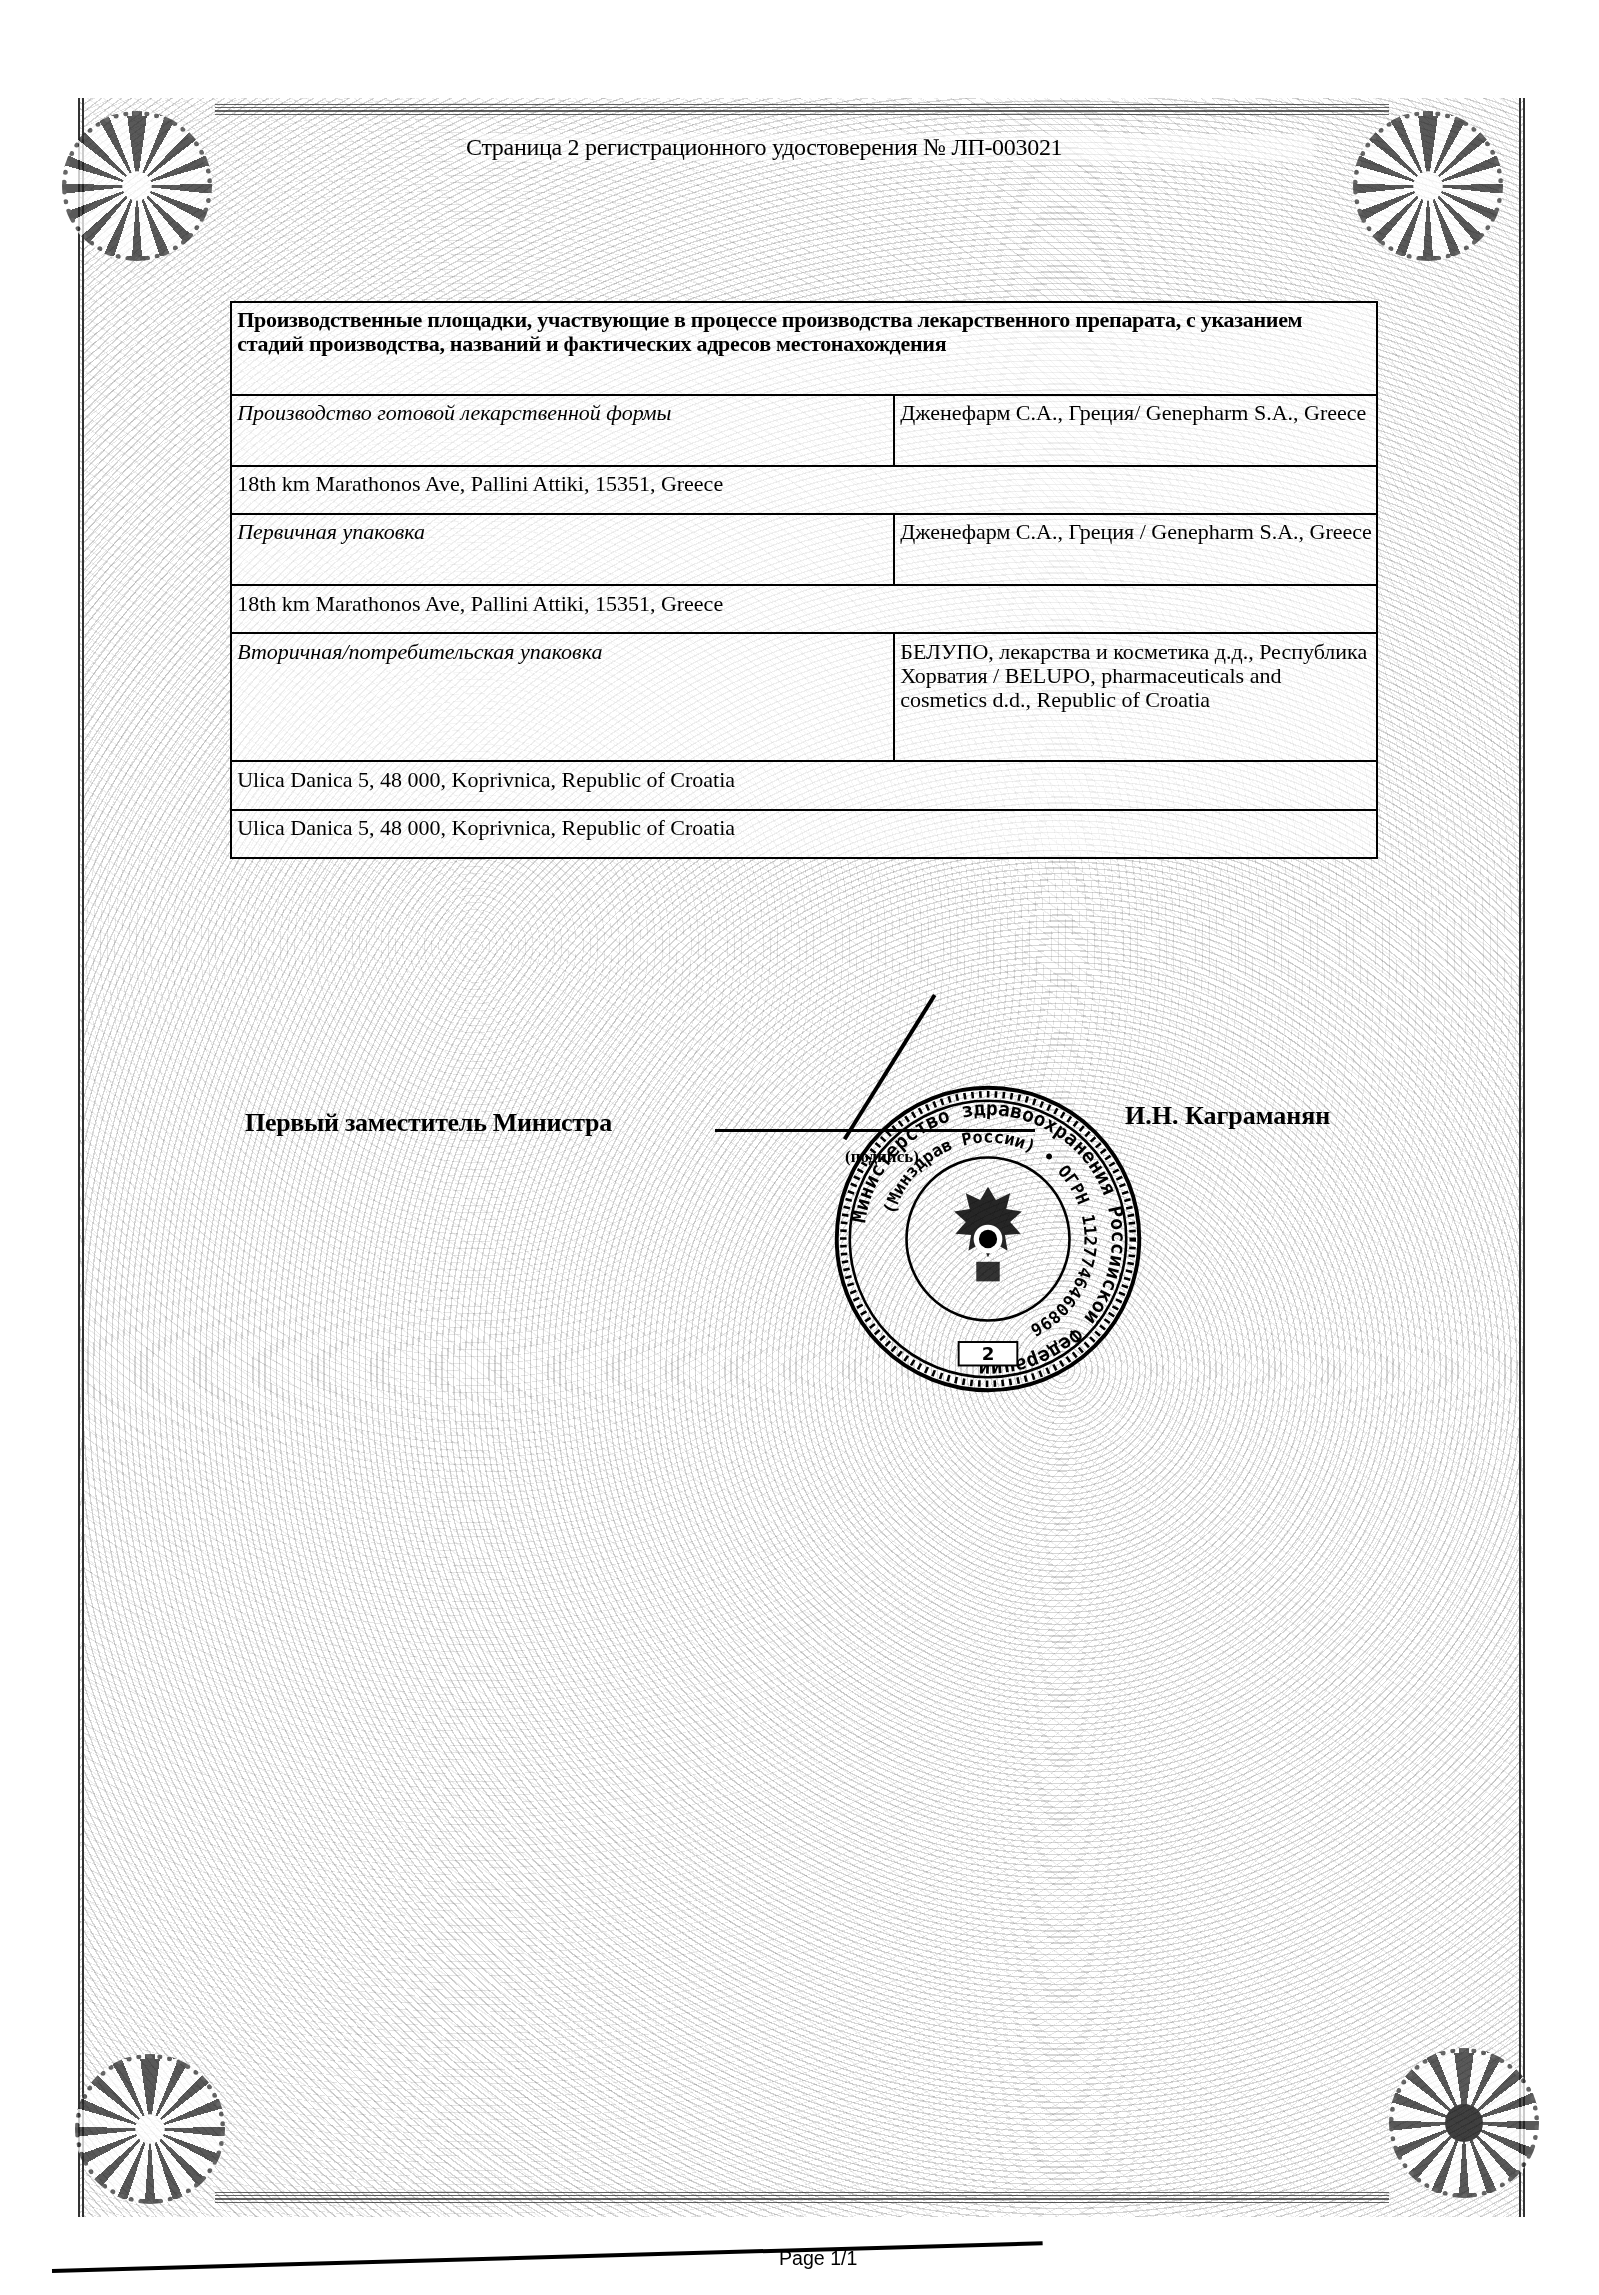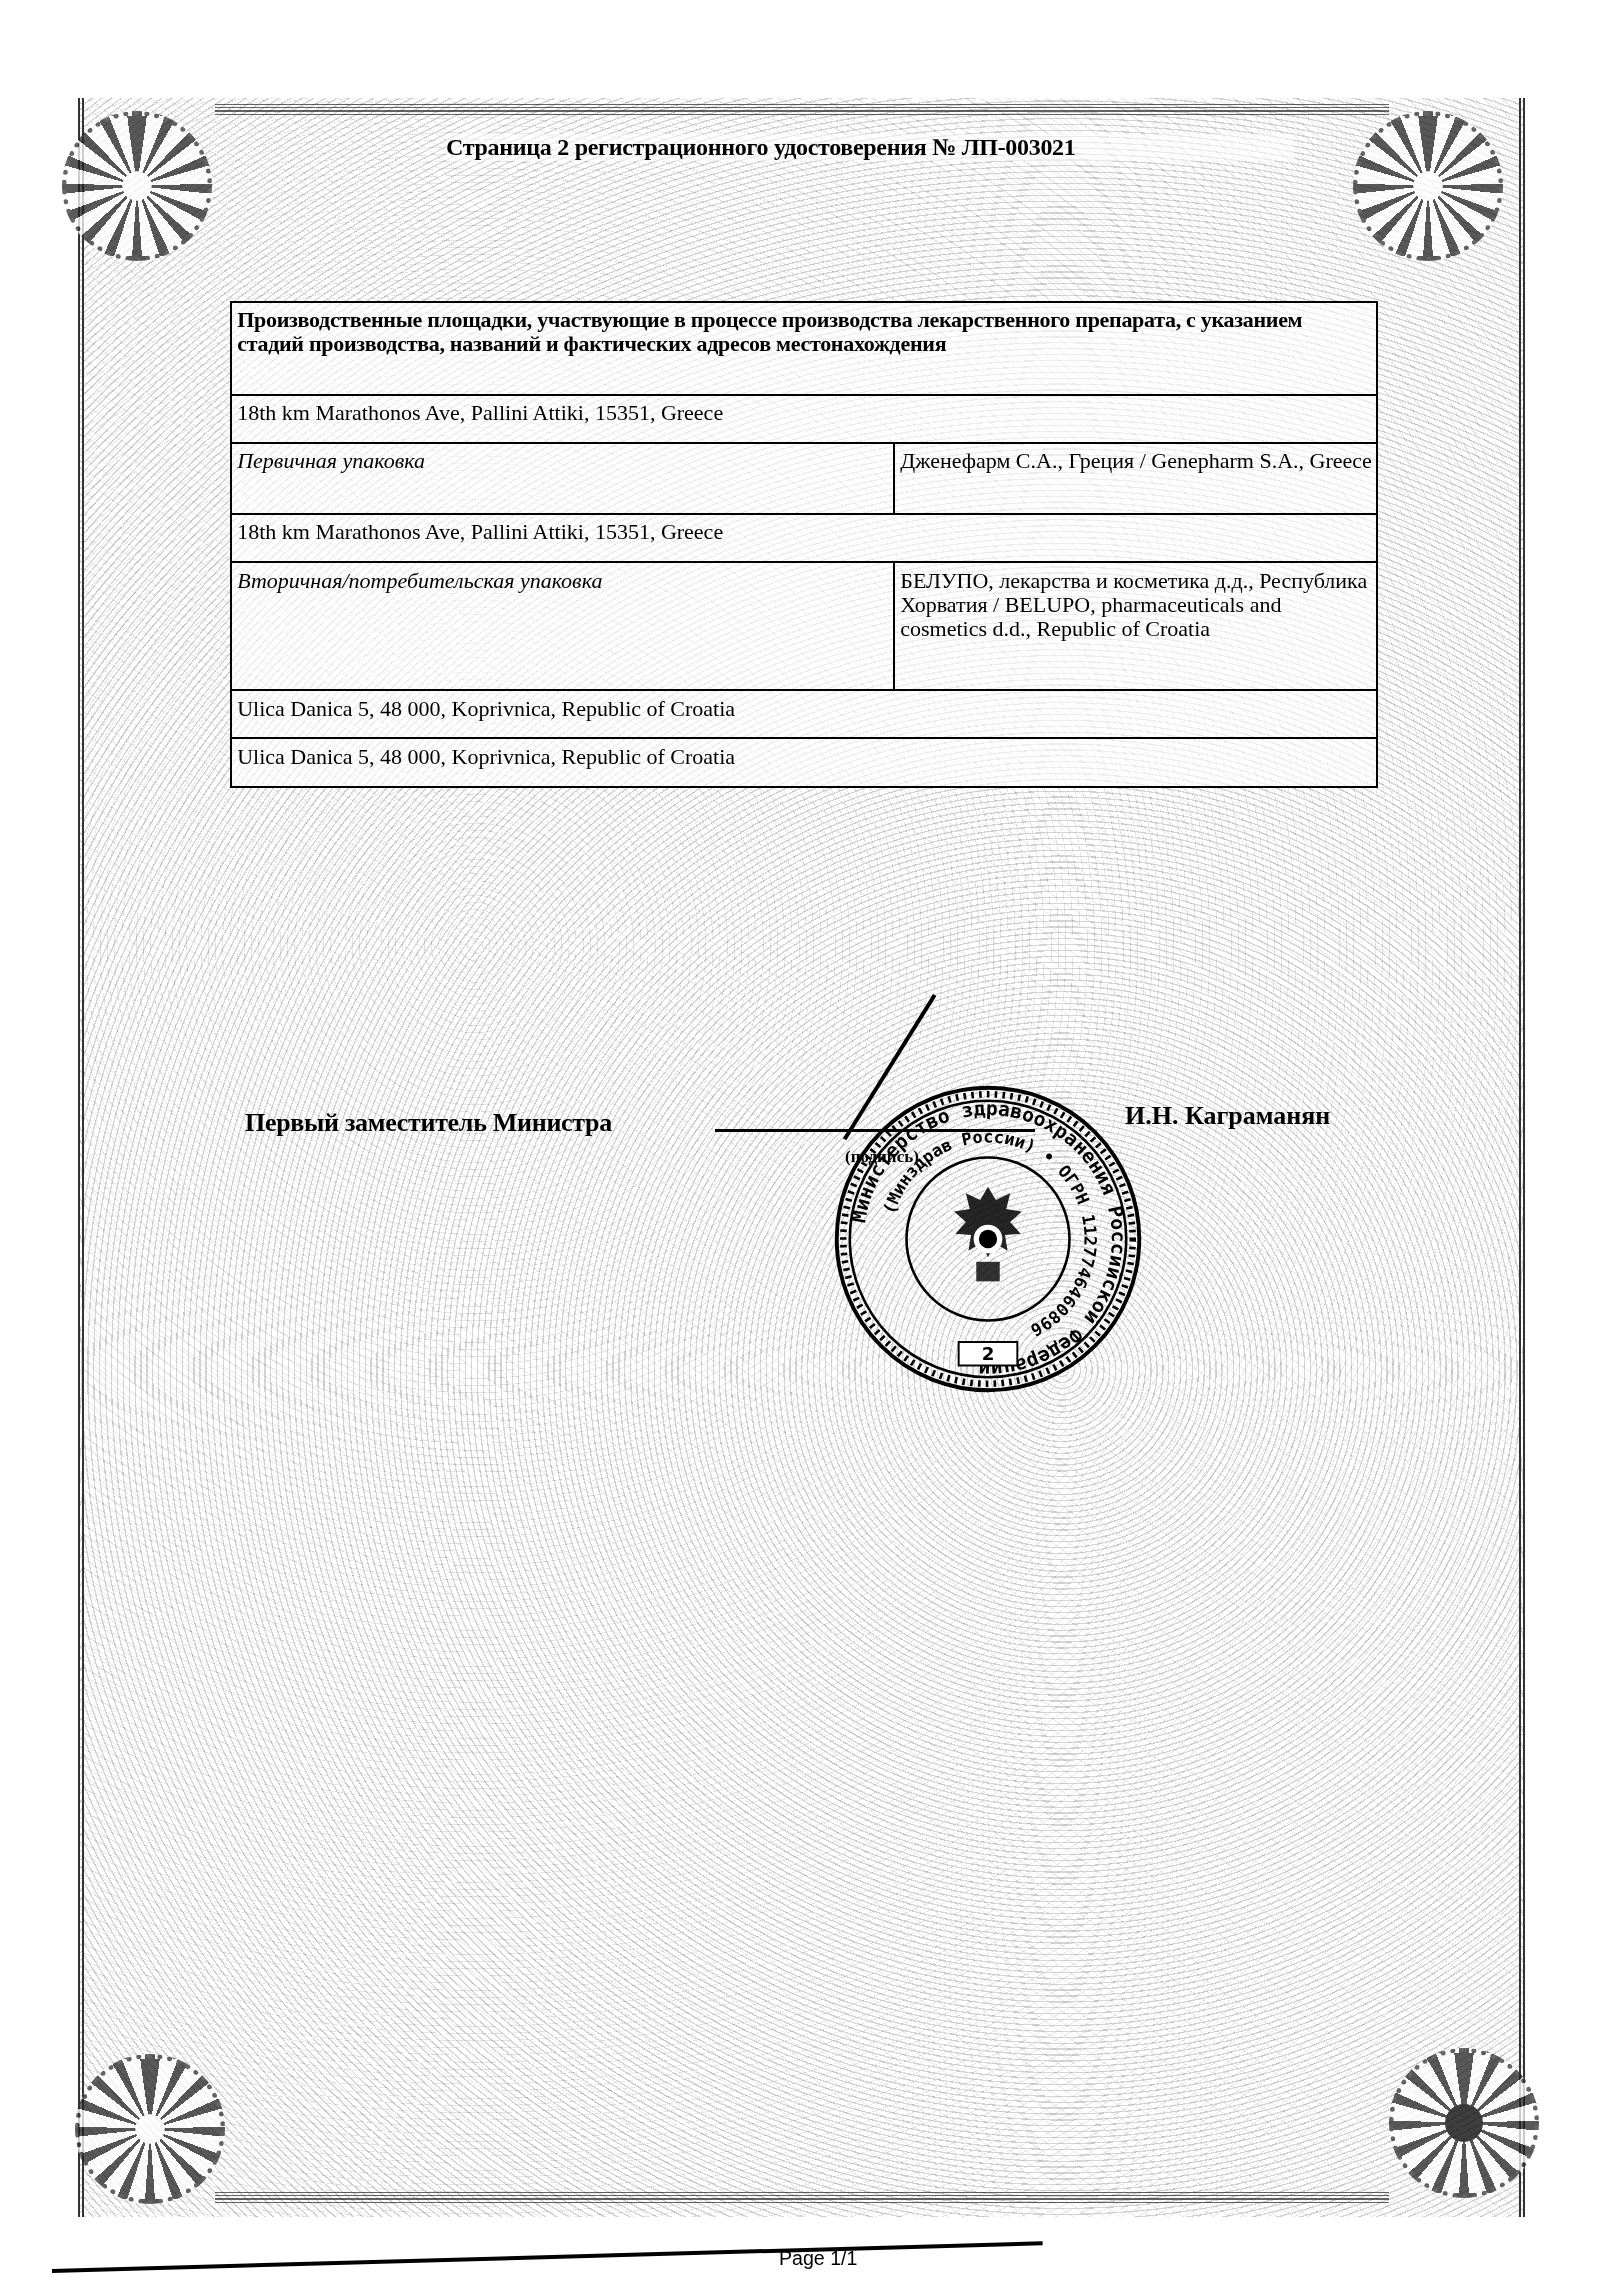--- a/index.html
+++ b/index.html
@@ -65,25 +65,25 @@
       width: 38px;
       height: 38px;
       margin-left: -19px;
       margin-top: -19px;
       border-radius: 50%;
       background: #000;
     }
 
     .page-title {
       position: absolute;
-      left: 446px;
+      left: 466px;
       top: 134px;
       width: 848px;
       font-size: 24px;
-      font-weight: bold;
+      font-weight: normal;
       letter-spacing: -0.3px;
       white-space: nowrap;
       background: rgba(255,255,255,0.55);
     }
 
     table.sites {
       position: absolute;
       left: 230px;
       top: 301px;
       width: 1148px;
@@ -211,20 +211,24 @@
   </div>
 
 <div class="page-title">Страница 2 регистрационного удостоверения № ЛП-003021</div>
 
 <table class="sites">
   <tbody>
     <tr>
       <td class="header-cell" colspan="2">Производственные площадки, участвующие в процессе производства лекарственного препарата, с указанием стадий производства, названий и фактических адресов местонахождения</td>
     </tr>
 
+    <tr class="row-h1">
+      <td class="stage-cell">Производство готовой лекарственной формы</td>
+      <td class="company-cell">Дженефарм С.А., Греция/ Genepharm S.A., Greece</td>
+    </tr>
     <tr>
       <td class="address-cell" colspan="2">18th km Marathonos Ave, Pallini Attiki, 15351, Greece</td>
     </tr>
 
     <tr class="row-h2">
       <td class="stage-cell">Первичная упаковка</td>
       <td class="company-cell">Дженефарм С.А., Греция / Genepharm S.A., Greece</td>
     </tr>
     <tr>
       <td class="address-cell" colspan="2">18th km Marathonos Ave, Pallini Attiki, 15351, Greece</td>

